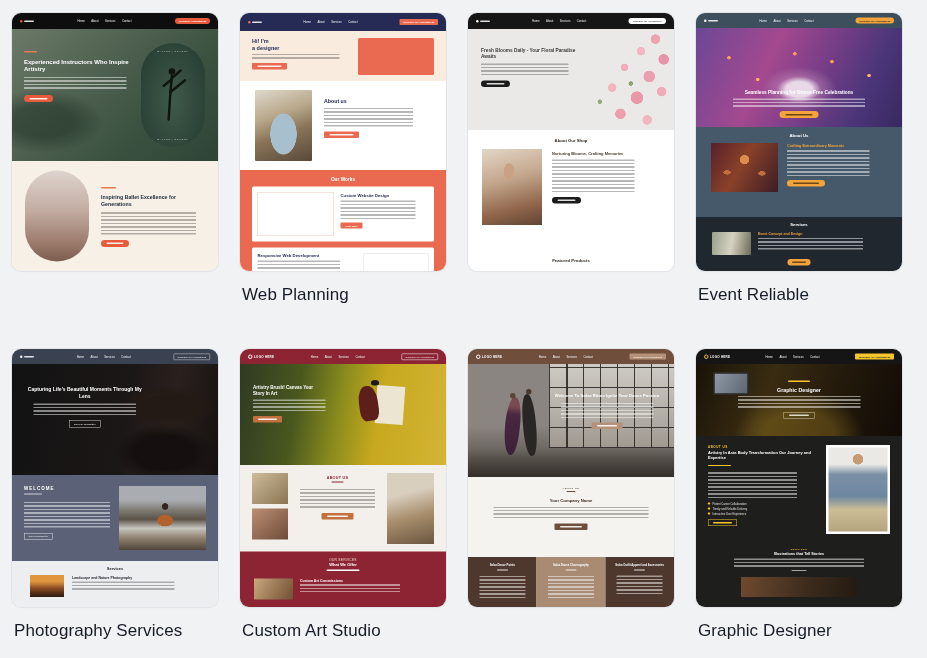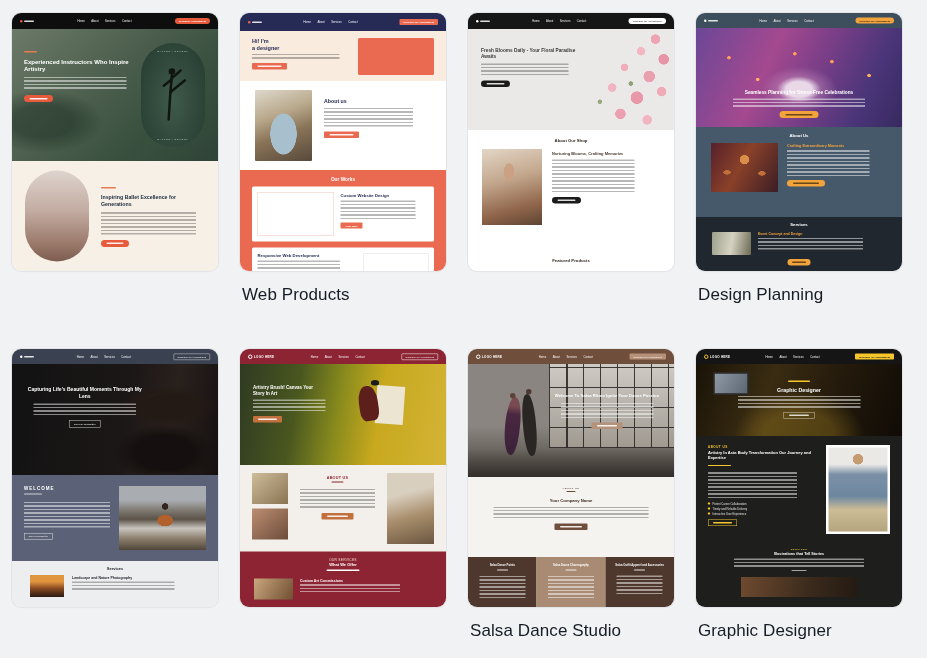--- a/index.html
+++ b/index.html
@@ -131,21 +131,21 @@
           <div style="background:#fff;border-radius:3px;display:flex;padding:11px">
             <div style="width:180px">
               <div style="color:#252b54;font-size:8.5px;font-weight:700;margin-bottom:5px">Responsive Web Development</div>
               <div class="para pd" style="width:165px;height:24px"></div>
             </div>
             <div style="margin-left:auto;width:130px;height:64px;background:#fff;border:1px solid #ddd"></div>
           </div>
         </div>
       </div>
     </div>
-    <figcaption class="clabel">Web Products</figcaption>
+    <figcaption class="clabel">Web Planning</figcaption>
   </figure>
 
   <figure class="cb">
     <div class="card">
       <div class="site" style="background:#fff">
         <div class="m-nav" style="height:32px;background:#161616;color:#fff">
           <span class="m-logo">
               <i class="dot" style="background:#fff"></i>
               <i class="bar" style="width:20px;height:3px;background:rgba(255,255,255,.85)"></i>
             </span>
@@ -228,21 +228,21 @@
               <div style="color:#f2a33c;font-size:7px;font-weight:700;margin-bottom:4px">Event Concept and Design</div>
               <div class="para pw" style="width:210px;height:24px"></div>
             </div>
           </div>
           <span class="btn" style="background:#f2a33c;width:46px;height:13px;border-radius:8px;margin-top:8px">
               <i class="bar" style="width:28px;height:3px;background:rgba(60,40,10,.75)"></i>
             </span>
         </div>
       </div>
     </div>
-    <figcaption class="clabel">Design Planning</figcaption>
+    <figcaption class="clabel">Event Reliable</figcaption>
   </figure>
 
   <figure class="cb">
     <div class="card">
       <div class="site" style="background:#edeef0">
         <div class="m-nav" style="height:30px;background:#3a4150;color:#fff">
           <span class="m-logo">
               <i class="dot" style="background:#fff"></i>
               <i class="bar" style="width:20px;height:3px;background:rgba(255,255,255,.85)"></i>
             </span>
@@ -275,20 +275,21 @@
           <div style="display:flex;padding:0 36px">
             <div style="flex:none;width:68px;height:44px;background:linear-gradient(180deg,#e0963f 0 30%,#8a4b22 60%,#2b1a10 100%)"></div>
             <div style="margin-left:16px;padding-top:2px">
               <div style="color:#23272e;font-size:7px;font-weight:700;margin-bottom:4px">Landscape and Nature Photography</div>
               <div class="para pd" style="width:205px;height:17px"></div>
             </div>
           </div>
         </div>
       </div>
     </div>
+    <figcaption class="clabel">Photography Services</figcaption>
   </figure>
 
   <figure class="cb">
     <div class="card">
       <div class="site" style="background:#f3f0eb">
         <div class="m-nav" style="height:30px;background:#8c2433;color:#fff">
           <span class="m-logo">
               <i class="ring"></i>
               <span style="font-size:6px;font-weight:700;letter-spacing:.5px">LOGO HERE</span>
             </span>
@@ -334,20 +335,21 @@
           <div style="display:flex;text-align:left;padding:0 28px">
             <div style="flex:none;width:78px;height:42px;background:linear-gradient(120deg,#caa77d 0%,#704f33 100%)"></div>
             <div style="margin-left:14px">
               <div style="color:#fff;font-size:7px;font-weight:700;margin-bottom:4px">Custom Art Commissions</div>
               <div class="para pw" style="width:200px;height:17px"></div>
             </div>
           </div>
         </div>
       </div>
     </div>
+    <figcaption class="clabel">Custom Art Studio</figcaption>
   </figure>
 
   <figure class="cb">
     <div class="card">
       <div class="site" style="background:#f5f3ef">
         <div class="m-nav" style="height:30px;background:#6f4e3c;color:#fff">
           <span class="m-logo">
               <i class="ring"></i>
               <span style="font-size:6px;font-weight:700;letter-spacing:.5px">LOGO HERE</span>
             </span>
@@ -395,21 +397,20 @@
             <div class="para pw" style="width:92px;height:45px;margin:0 auto"></div>
           </div>
           <div style="flex:1;background:#4e372c;text-align:center;padding:12px 12px 0">
             <div style="color:#fff;font-size:5.5px;font-weight:700;line-height:1.3">Salsa Outfit Apparel and Accessories</div>
             <i class="bar" style="width:22px;height:2px;background:rgba(255,255,255,.85);margin:4px auto 6px"></i>
             <div class="para pw" style="width:92px;height:38px;margin:0 auto"></div>
           </div>
         </div>
       </div>
     </div>
-    <figcaption class="clabel">Salsa Dance Studio</figcaption>
   </figure>
 
   <figure class="cb">
     <div class="card">
       <div class="site" style="background:#1e1e1c">
         <div class="m-nav" style="height:30px;background:#151515;color:#fff">
           <span class="m-logo">
               <i class="ring" style="border-color:#f6c62c"></i>
               <span style="font-size:6px;font-weight:700;letter-spacing:.5px">LOGO HERE</span>
             </span>

